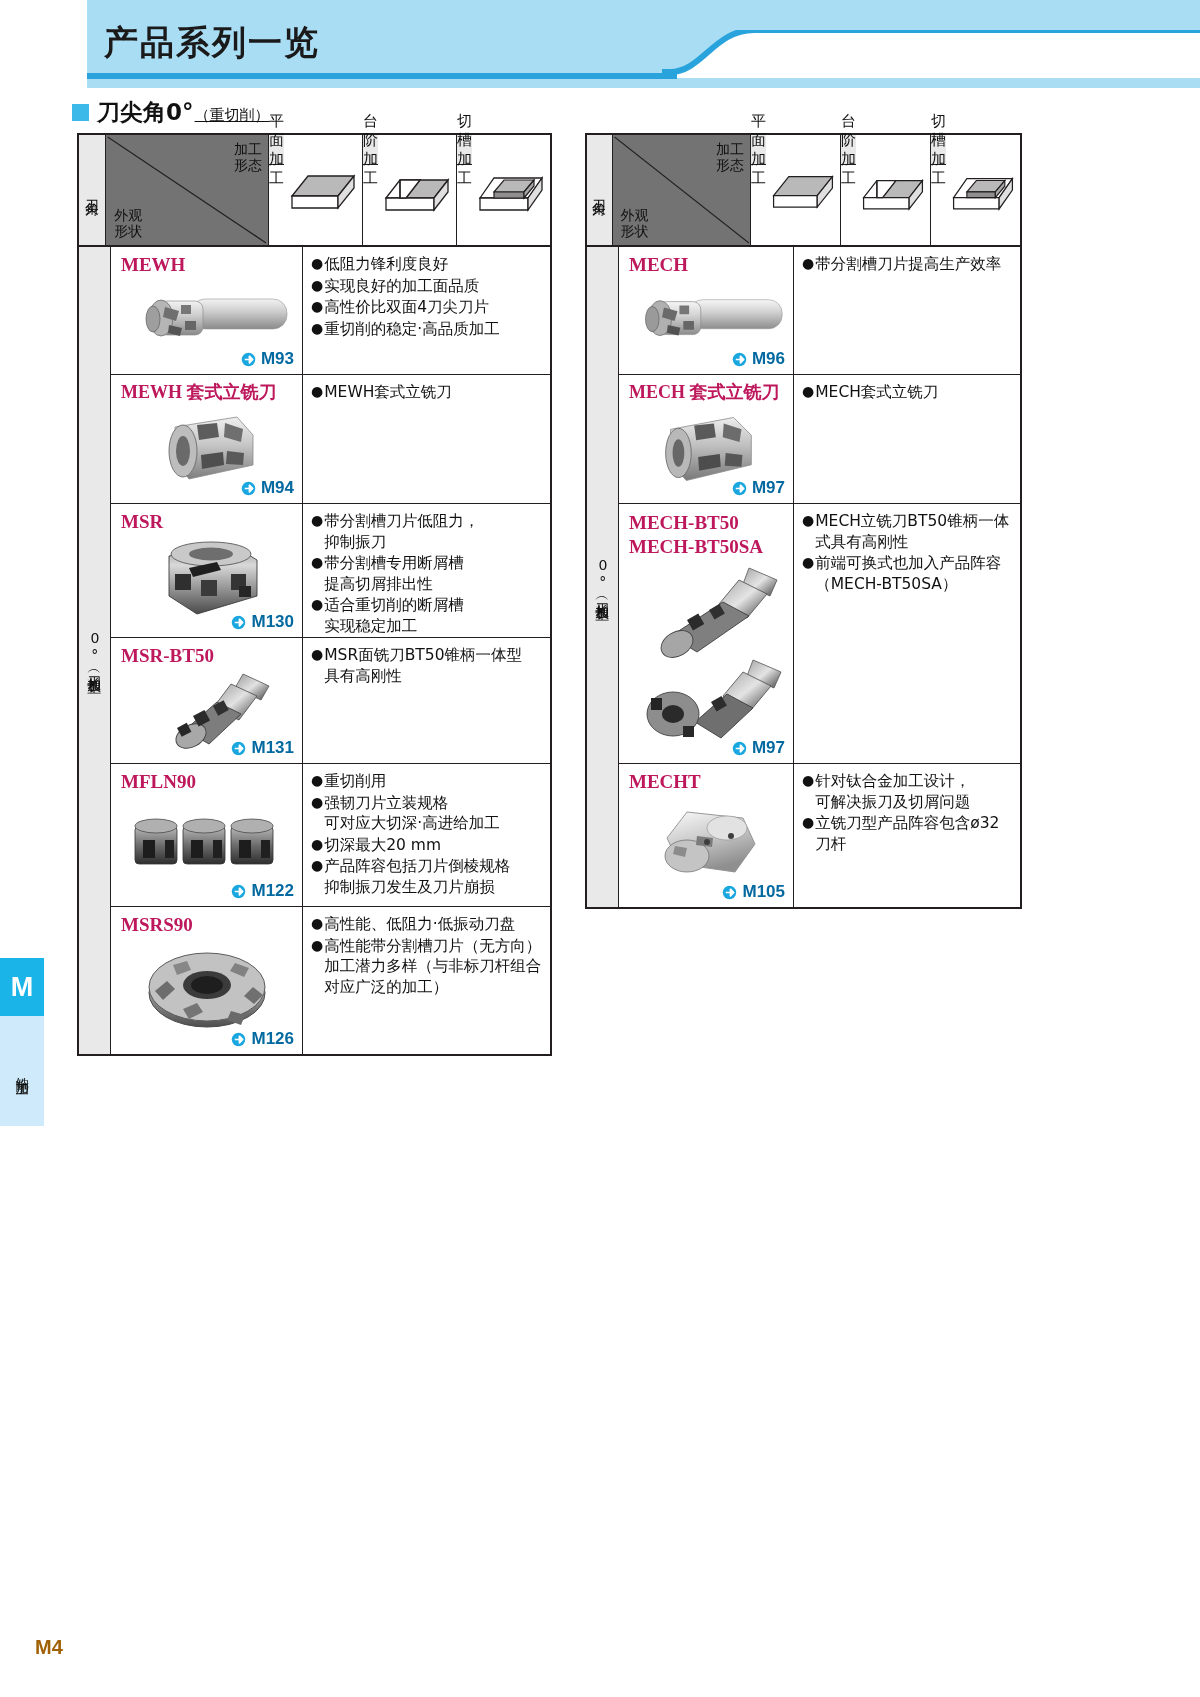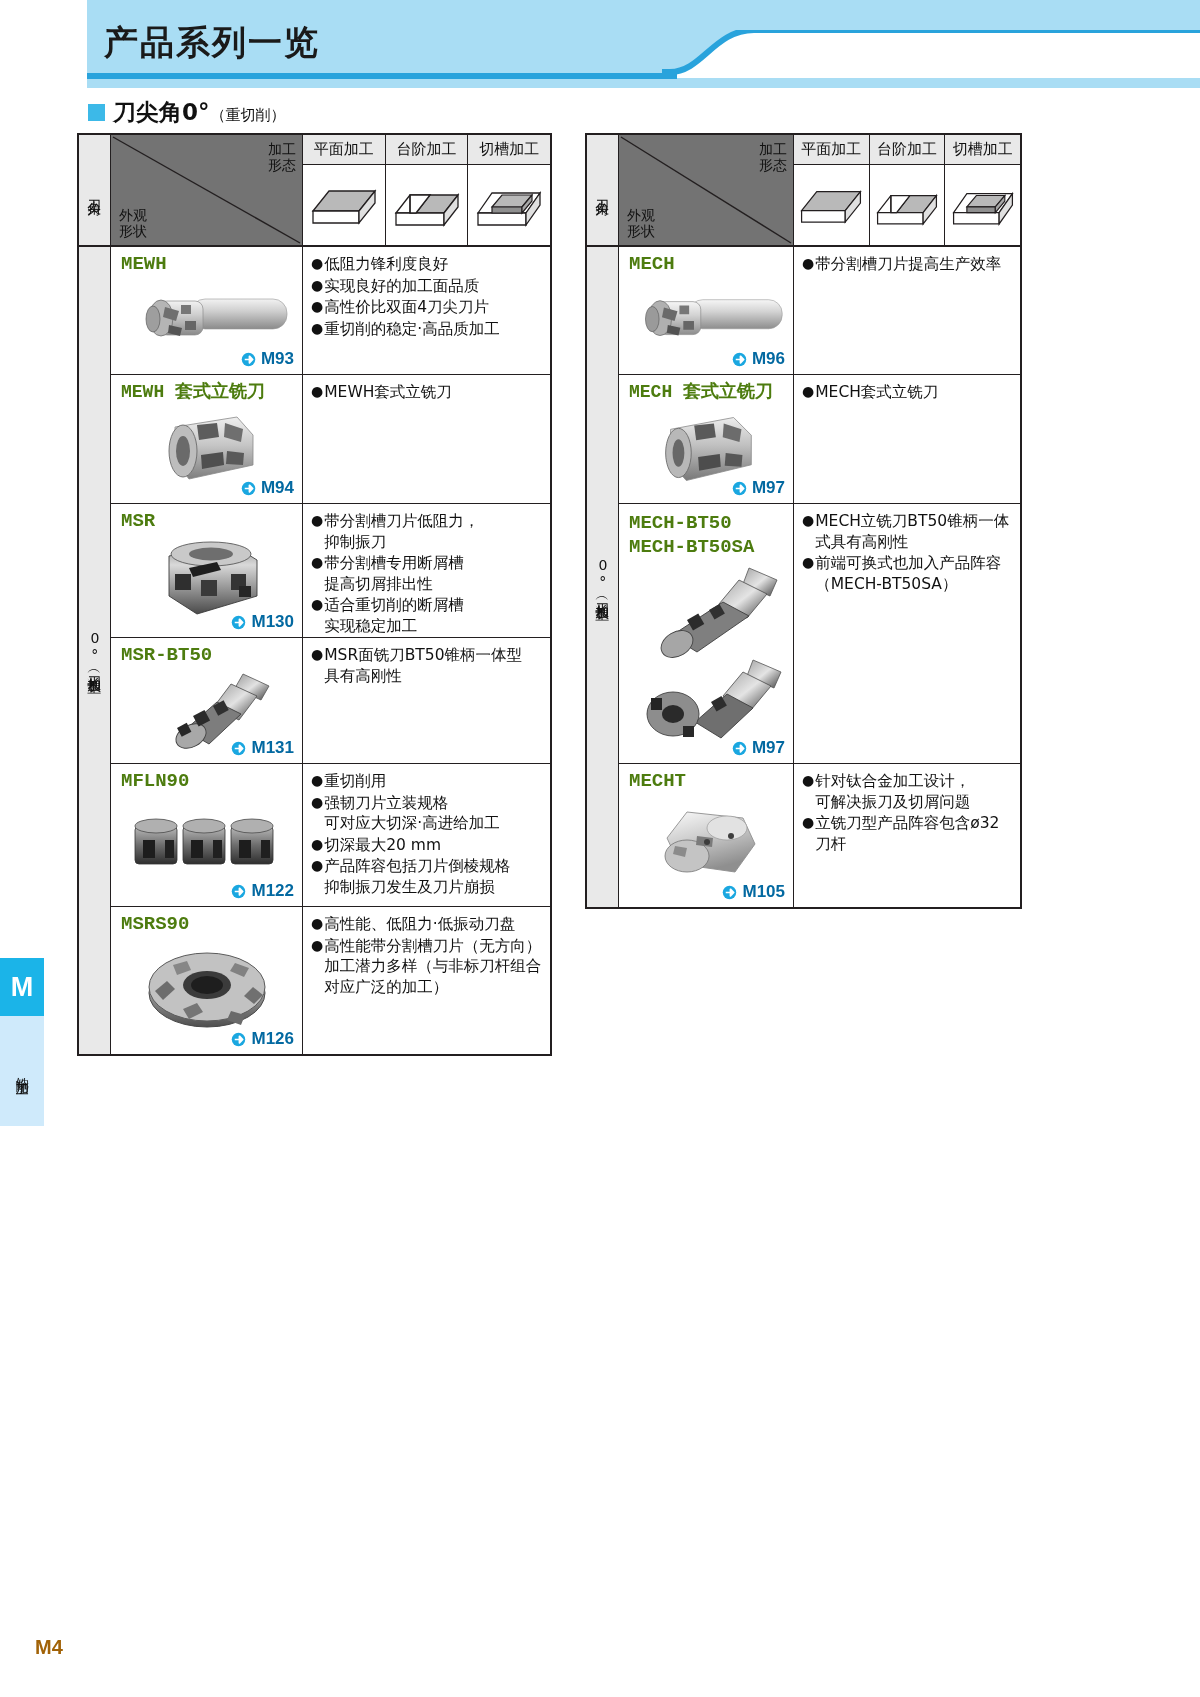--- a/index.html
+++ b/index.html
@@ -29,34 +29,35 @@
   .hdr-rule {
     position:absolute; left:75px; top:73px; width:590px; height:6px;
     background:#29a3dc;
   }
   .hdr-curve{
     position:absolute; left:650px; top:30px; width:560px; height:48px;
   }
 
   
   .section-title {
-    position:absolute; left:88px; top:97px;
+    position:absolute; left:72px; top:97px;
     display:flex; align-items:baseline;
   }
   .sq {
     width:17px; height:17px; background:#3cb9e8; display:inline-block;
     margin-right:8px; position:relative; top:1px;
   }
   .st-main {
     font-size:23px; font-weight:bold; color:#111;
     font-family:"DejaVu Sans","Liberation Sans",sans-serif;
   }
   .st-sub {
     font-size:15px; color:#111; margin-left:1px;
     font-family:"DejaVu Sans","Liberation Sans",sans-serif;
+    text-decoration:underline;
   }
 
   
   .tbl {
     position:absolute;
     border:2px solid #231f20;
     background:#fff;
   }
   #table-left  { left:77px;  top:133px; width:475px; }
   #table-right { left:585px; top:133px; width:437px; }
@@ -84,21 +85,21 @@
     font-size:14px; line-height:1.15; color:#111;
     font-family:"DejaVu Sans","Liberation Sans",sans-serif;
   }
   .lbl-shape {
     position:absolute; left:8px; bottom:6px; text-align:left;
     font-size:14px; line-height:1.15; color:#111;
     font-family:"DejaVu Sans","Liberation Sans",sans-serif;
   }
   .proc-col {
     flex:1; border-right:1px solid #231f20;
-    display:flex; flex-direction:column;
+    display:flex; flex-direction:row;
   }
   .proc-col:last-child { border-right:none; }
   .proc-head {
     height:30px; background:#e9e9e9; border-bottom:1px solid #231f20;
     display:flex; align-items:center; justify-content:center;
     font-size:15px; color:#111;
     font-family:"DejaVu Sans","Liberation Sans",sans-serif;
   }
   .proc-ico { flex:1; display:flex; align-items:center; justify-content:center; background:#fff;}
 
@@ -110,22 +111,22 @@
   }
   .rows { flex:1; }
   .prow { display:flex; border-bottom:1px solid #231f20; }
   .prow:last-child { border-bottom:none; }
   .prow-vis {
     width:192px; border-right:1px solid #231f20; position:relative; background:#fff;
   }
   #table-right .prow-vis { width:175px;padding-left:8px; }
   .pname {
     position:absolute; left:10px; top:7px;
-    font-size:19px; font-weight:bold; color:#4d7c0f; line-height:1.15;
-    font-family:Liberation Mono, monospace;
+    font-size:19px; font-weight:bold; color:#be185d; line-height:1.15;
+    font-family:Liberation Serif, serif;
   }
   .plink {
     position:absolute; right:8px; bottom:5px;
     display:flex; align-items:center; gap:5px;
     font-size:17px; font-weight:bold; color:#0369a1;
     font-family:"Liberation Sans",sans-serif;
   }
   .arrow-ico { width:15px; height:15px; display:block; }
   .prow-desc { flex:1; padding:7px 6px 7px 8px; background:#fff; }
   .bul {

